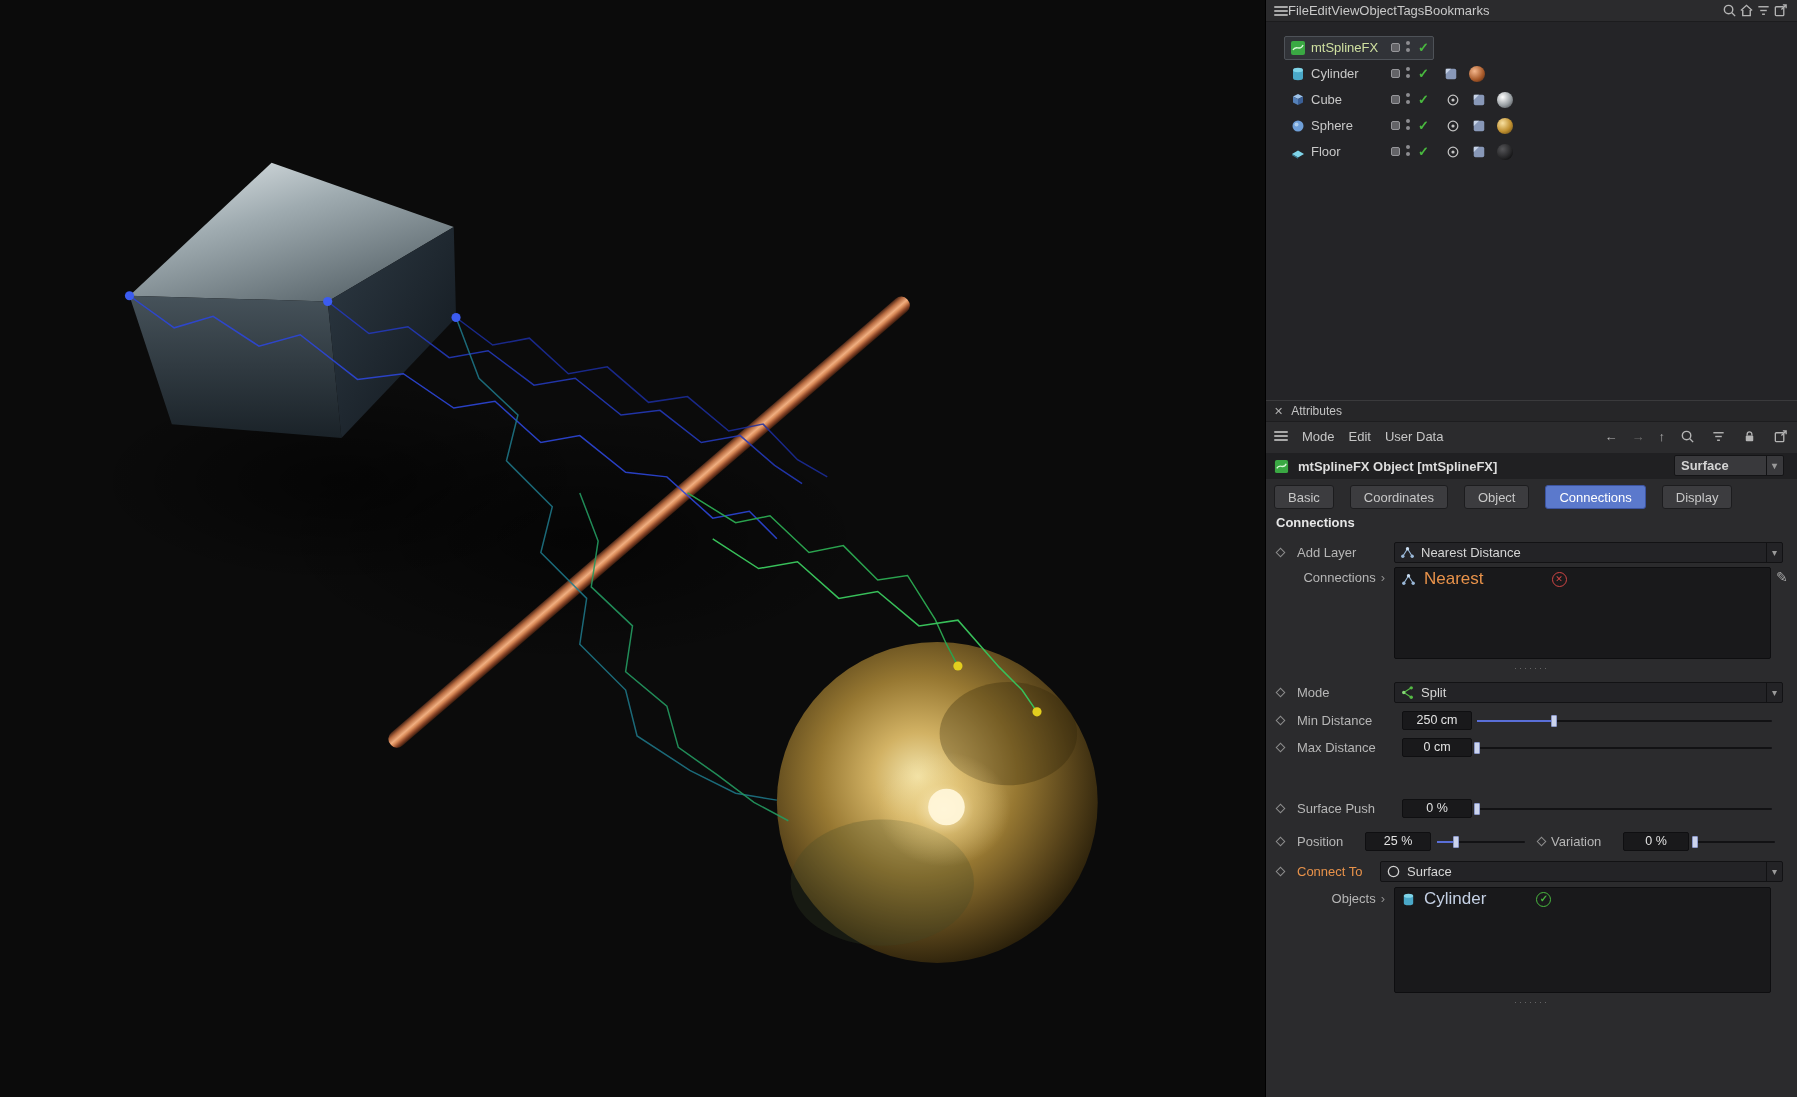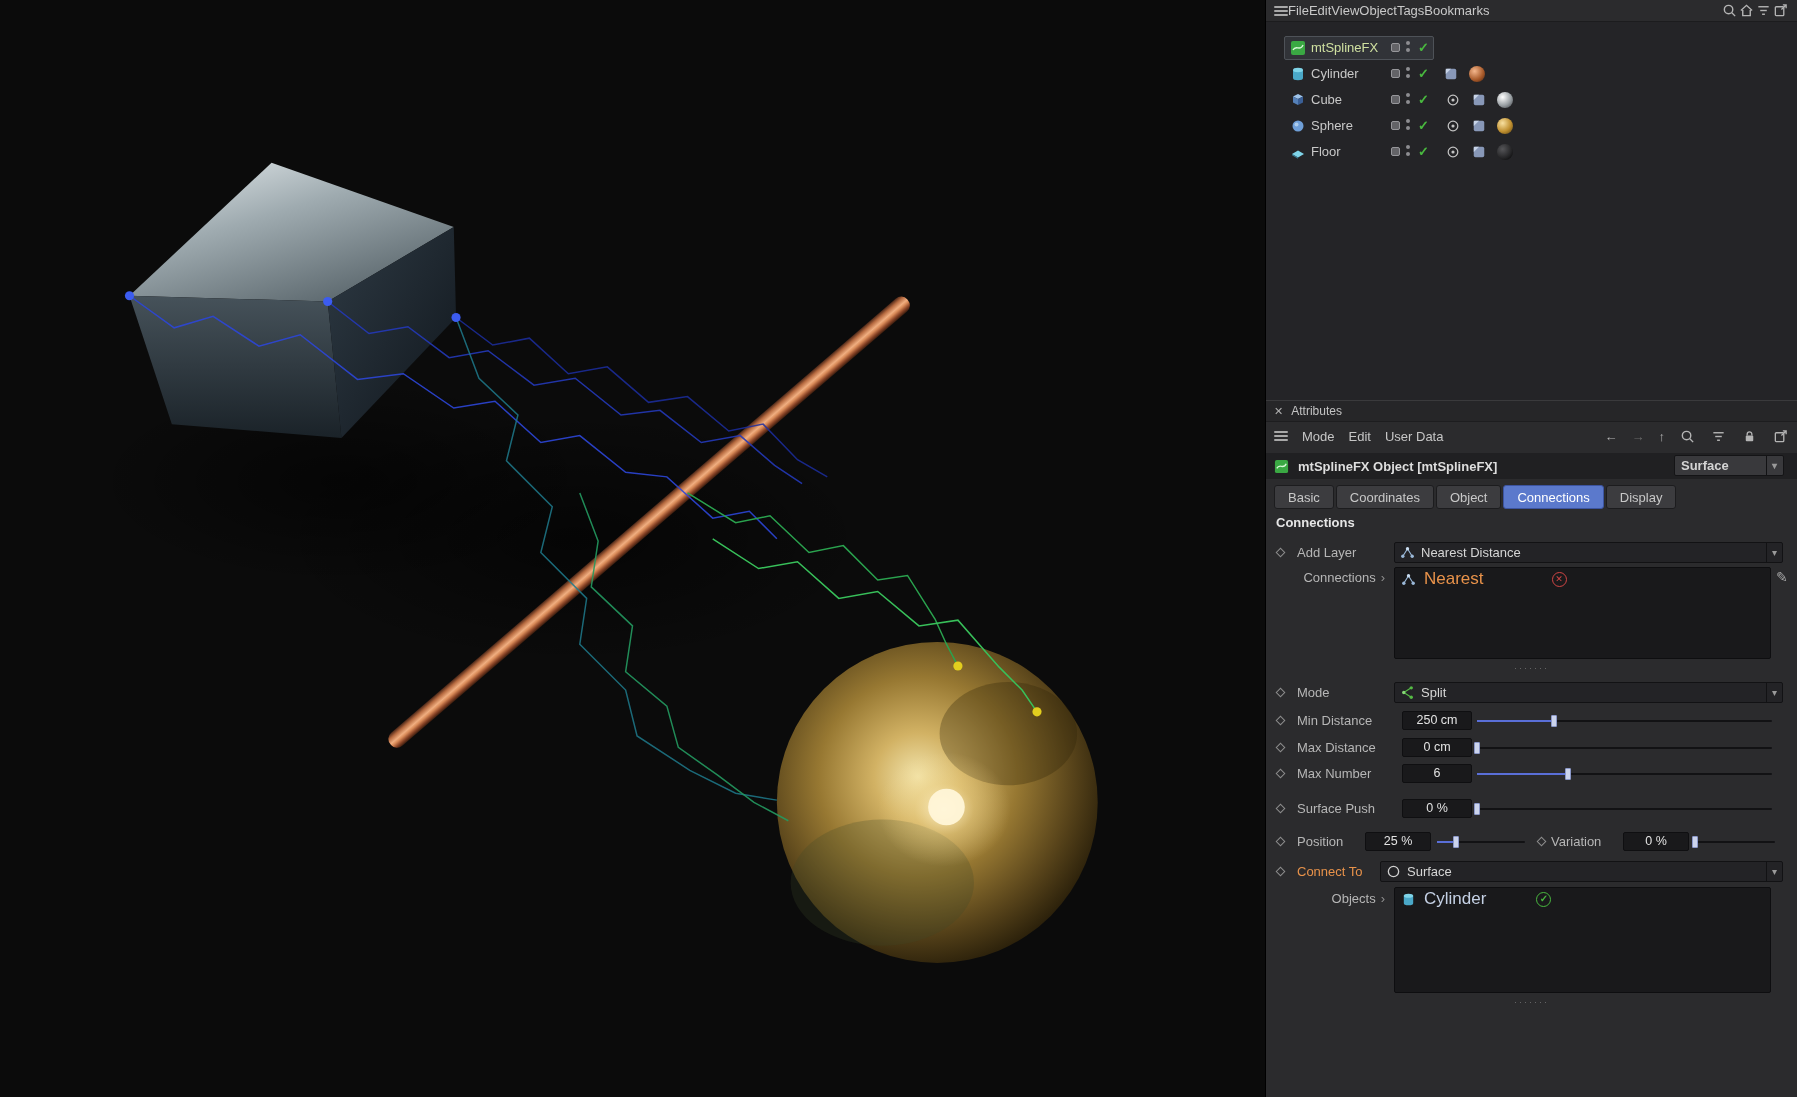--- a/index.html
+++ b/index.html
@@ -55,21 +55,21 @@
   .attr-close { color:#b0b0b0; font-size:11px; }
   .attr-menurow { position:absolute; left:0; top:21px; right:0; height:28px; display:flex; align-items:center;
     padding:0 8px; gap:14px; }
   .attr-menurow .menu-item { color:#c6c6c6; }
   .arrow-glyph { color:#b4b4b4; font-size:13px; }
   .arrow-glyph.dim { color:#6a6a6a; }
   .attr-objtitle { position:absolute; left:0; top:52px; right:0; height:26px; background:#202022;
     display:flex; align-items:center; padding:0 8px; gap:9px; color:#dedede;font-weight:bold; }
   .preset-dd { position:absolute; left:408px; top:2px; width:110px; height:21px; background:#39393c;
     border:1px solid #141416; border-radius:2px; display:flex; align-items:center; padding:0 6px; color:#d4d4d4; }
-  .attr-tabs { position:absolute; left:8px; top:84px; right:8px; height:24px; display:flex; gap:2px; }
+  .attr-tabs { position:absolute; left:8px; top:84px; right:8px; height:24px; display:flex; gap:16px; }
   .tab { height:24px; padding:0 13px; background:#3c3c3f; border:1px solid #1c1c1e; border-radius:3px;
     color:#c8c8c8; display:flex; align-items:center; font-size:13px; }
   .tab.active { background:#5b79cc; color:#fff; border-color:#3c54a0; }
   .attr-section { position:absolute; left:10px; top:114px; color:#e6e6e6; font-weight:bold; font-size:13px; }
   .arow { position:absolute; left:0; right:0; height:21px; }
   .diamond { position:absolute; left:11px; top:50%; margin-top:-4px; width:7px; height:7px;
     border:1px solid #8c8c8c; transform:rotate(45deg); }
   .alabel { position:absolute; left:31px; top:0; line-height:21px; color:#b6b6b6; white-space:nowrap; }
   .alabel.orange { color:#e8924a; }
   .alabel-right { position:absolute; left:11px; width:108px; top:0; line-height:21px; text-align:right;
@@ -498,29 +498,20 @@
       <div class="arow" style="top:336px">
         <span class="diamond"></span>
         <span class="alabel">Max Distance</span>
         <span class="afield">0 cm</span>
         <span class="aslider" style="left:211px;width:295px">
           <span class="slider-fill" style="width: 0%;"></span>
             <span class="slider-handle" style="left: calc(0% - 3px);"></span>
         </span>
       </div>
 
-      <div class="arow" style="top:362px">
-        <span class="diamond"></span>
-        <span class="alabel">Max Number</span>
-        <span class="afield">6</span>
-        <span class="aslider" style="left:211px;width:295px">
-          <span class="slider-fill" style="width: 31%;"></span>
-            <span class="slider-handle" style="left: calc(31% - 3px);"></span>
-        </span>
-      </div>
 
       <div class="arow" style="top:397px">
         <span class="diamond"></span>
         <span class="alabel">Surface Push</span>
         <span class="afield">0 %</span>
         <span class="aslider" style="left:211px;width:295px">
           <span class="slider-fill" style="width: 0%;"></span>
             <span class="slider-handle" style="left: calc(0% - 3px);"></span>
         </span>
       </div>

